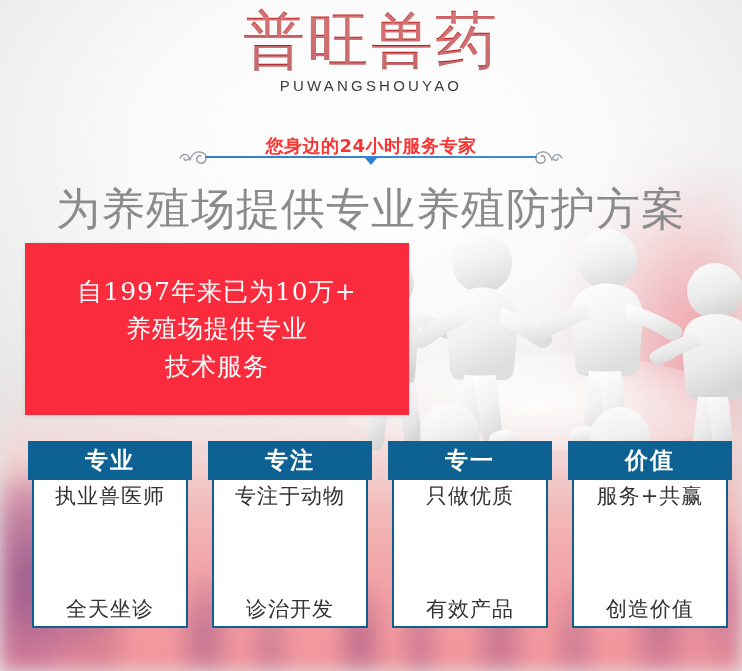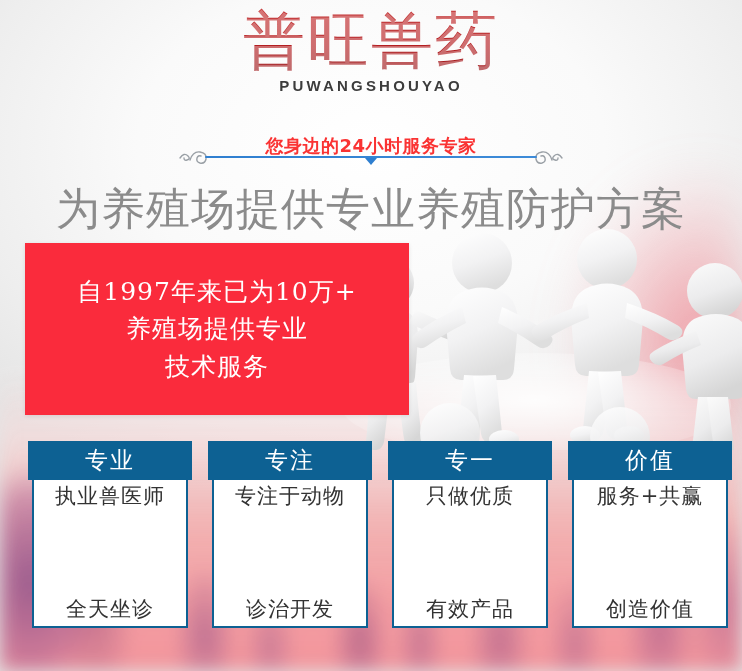--- a/index.html
+++ b/index.html
@@ -57,21 +57,21 @@
     letter-spacing:2px;
     color:#bb2326;
     background:linear-gradient(to bottom,#c22b2c 0%,#b51f22 55%,#9d1b1e 100%);
     -webkit-background-clip:text;background-clip:text;
     -webkit-text-fill-color:transparent;
     text-shadow:0 1px 0 rgba(255,255,255,.35);
   }
   .logo-en{
     margin-top:4px;
     font-family:"Liberation Sans","DejaVu Sans",sans-serif;
-    font-weight:bold;font-size:15px;letter-spacing:3.2px;
+    font-weight:normal;font-size:15px;letter-spacing:3.2px;
     color:#3c3c3c;
   }
 
   
   .slogan-block{position:absolute;left:0;right:0;top:134px;height:40px;}
   .slogan-text{
     position:absolute;left:0;right:0;top:0;text-align:center;
     font-family:"DejaVu Sans","Liberation Sans",sans-serif;
     font-weight:bold;font-size:18px;letter-spacing:.5px;
     color:#fa3333;
@@ -119,21 +119,21 @@
     display:flex;flex-direction:column;
   }
   .card:nth-child(1){left:28px;}
   .card:nth-child(2){left:208px;}
   .card:nth-child(3){left:388px;}
   .card:nth-child(4){left:568px;}
   .card-head{
     height:39px;background:#0d6193;
     display:flex;align-items:center;justify-content:center;
     font-family:"DejaVu Sans","Liberation Sans",sans-serif;
-    font-size:23px;font-weight:400;color:#ffffff;letter-spacing:2px;
+    font-size:23px;font-weight:700;color:#ffffff;letter-spacing:2px;
   }
   .card-body{
     flex:1;margin:0 4px 4px 4px;
     background:#ffffff;
     border:2px solid #0d6193;border-top:none;
     display:flex;flex-direction:column;align-items:center;justify-content:space-between;
   }
   .card-body .ln{
     font-family:"DejaVu Sans","Liberation Sans",sans-serif;
     font-size:21px;line-height:1.55;color:#333333;letter-spacing:1px;

